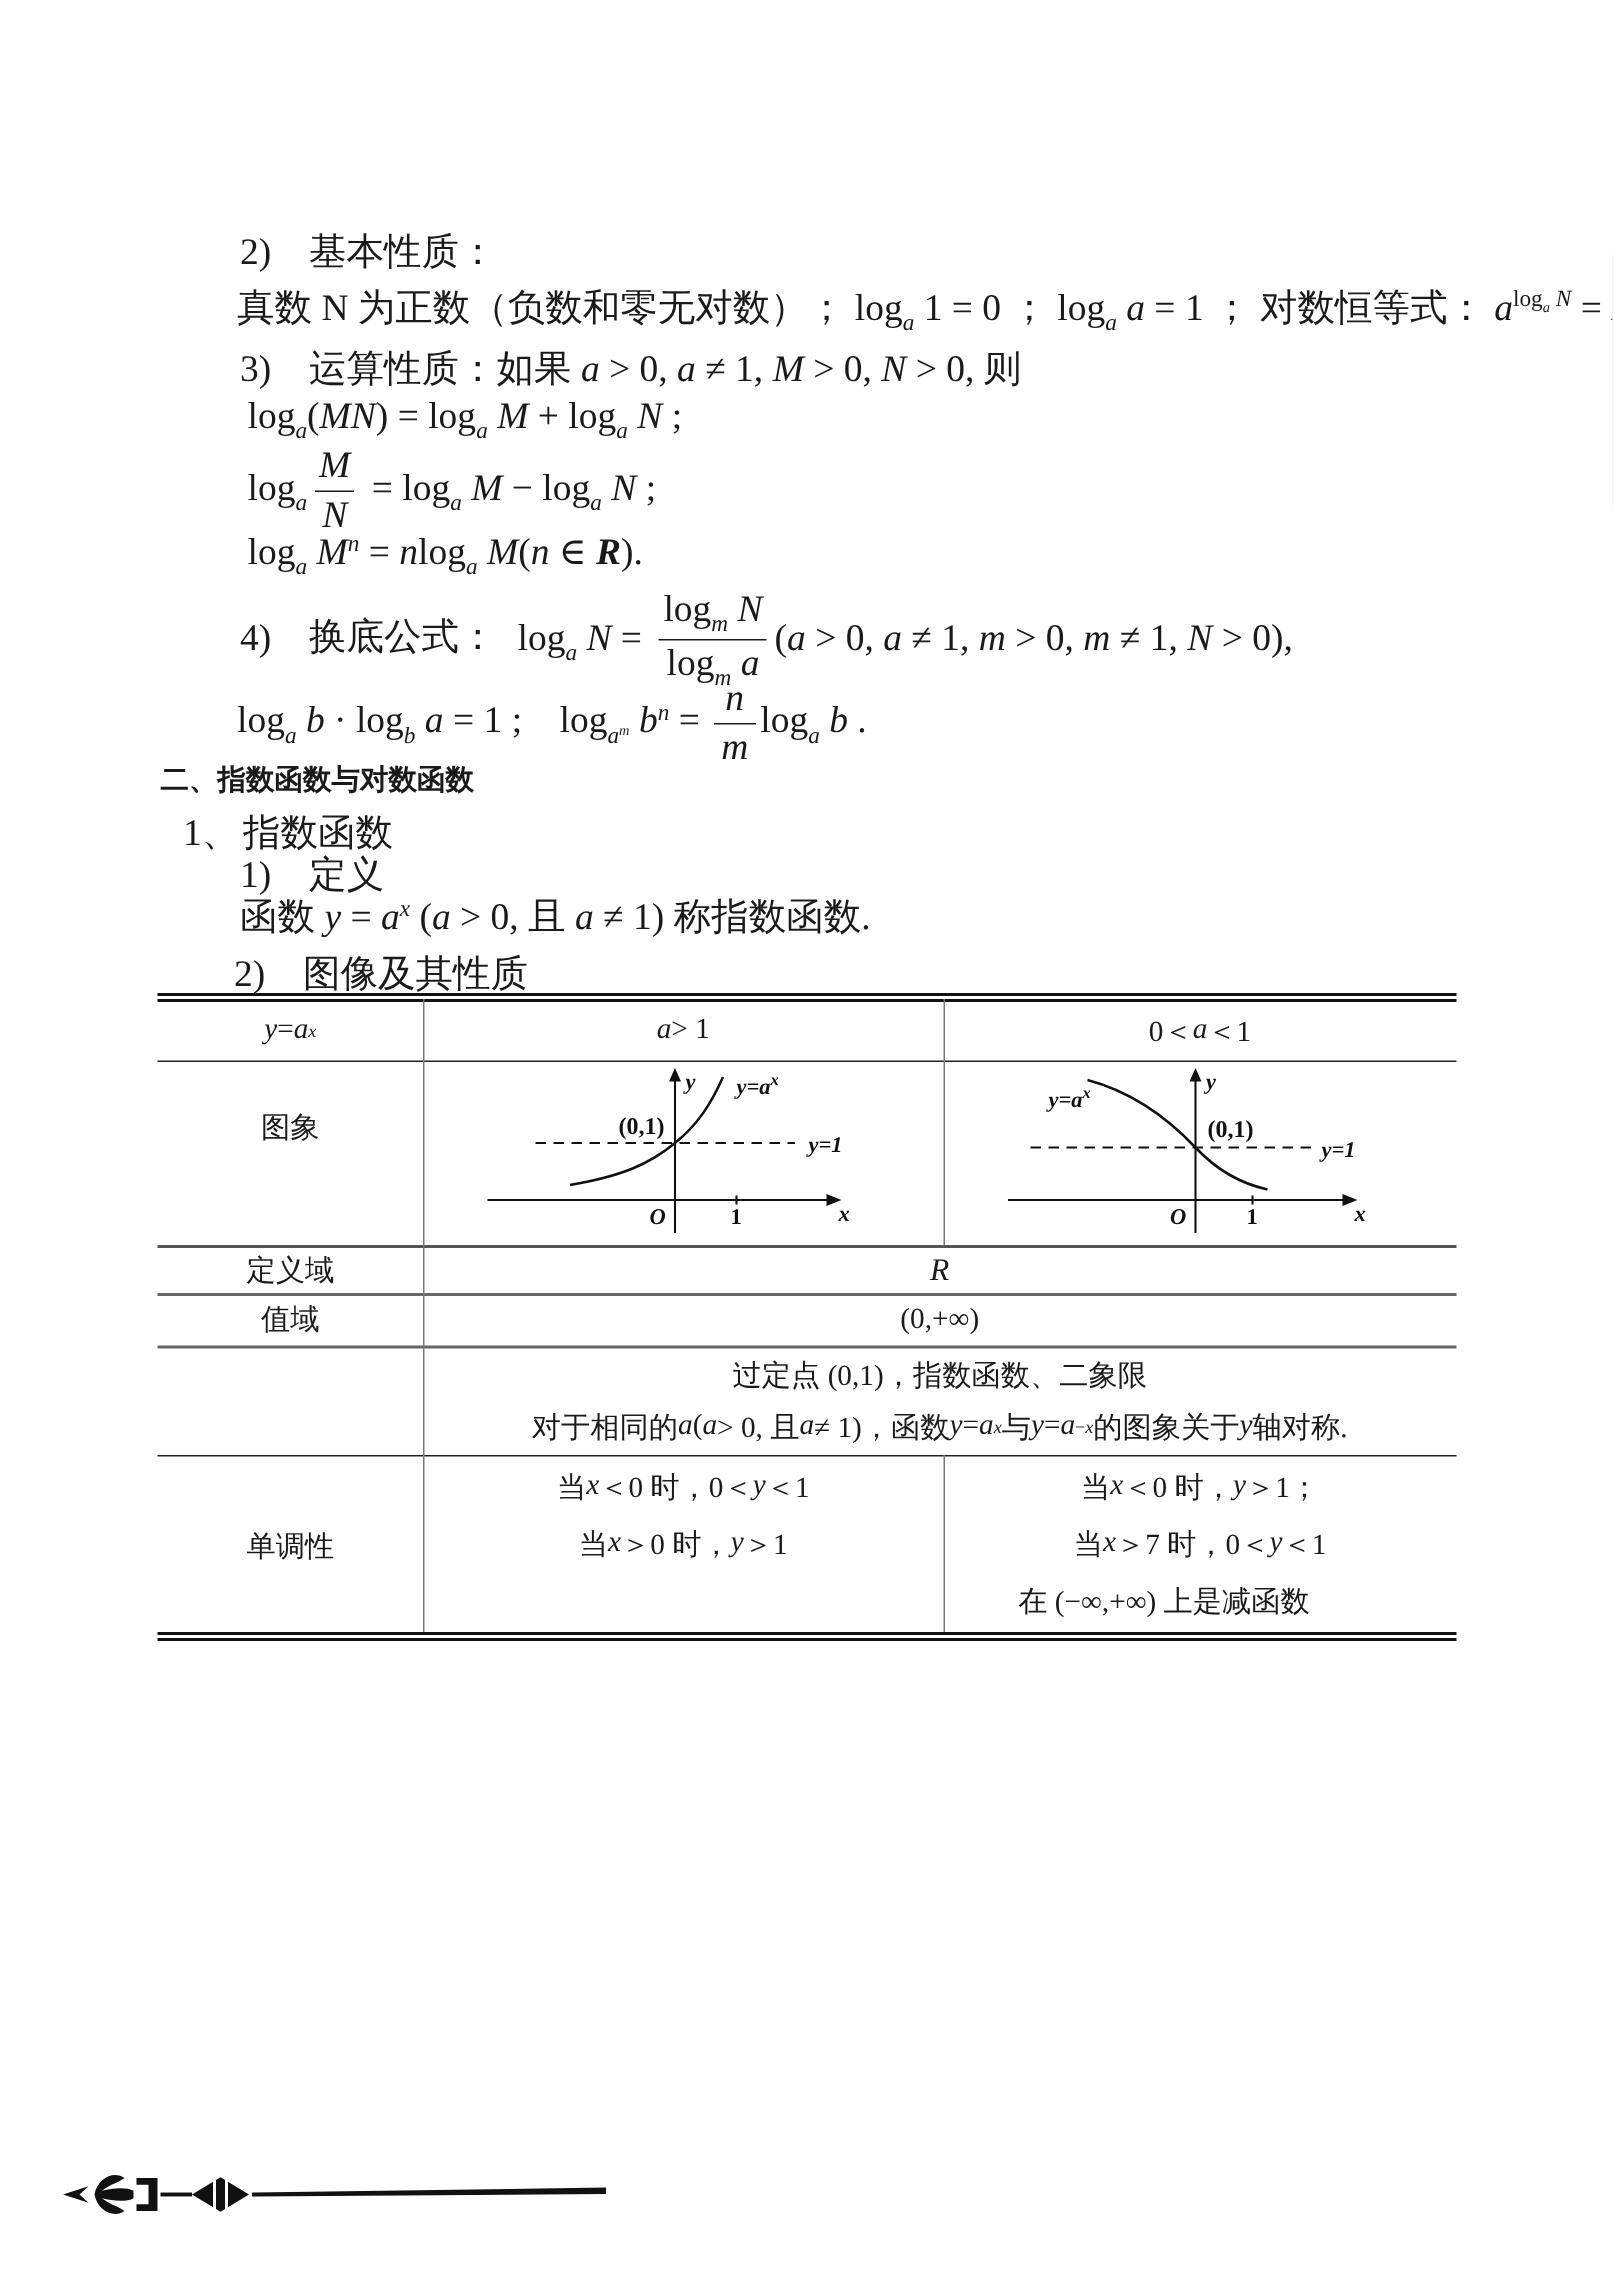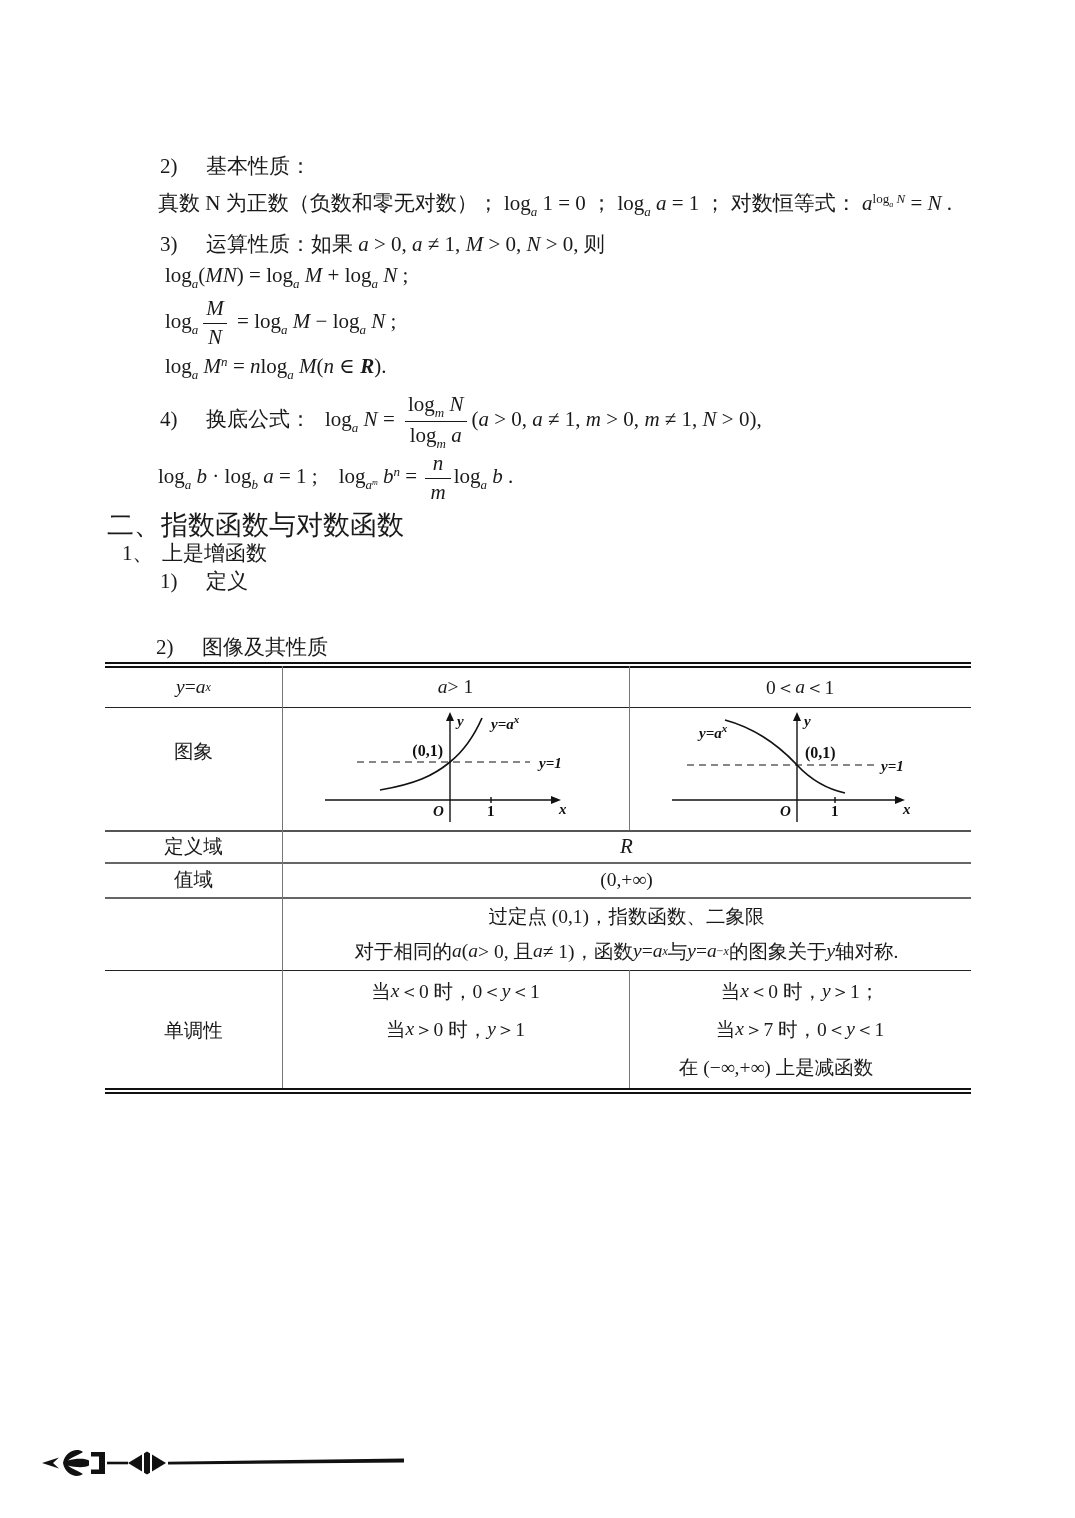--- a/index.html
+++ b/index.html
@@ -1,21 +1,21 @@
 <!DOCTYPE html>
 <html><head>
 <meta charset="utf-8">
 <style>
   html,body{margin:0;padding:0;background:#e8e8e8;}
   .page{position:relative;width:1075px;height:1518px;background:#ffffff;margin:0 auto;
         font-family:"Liberation Serif","DejaVu Serif",serif;color:#1a1a1a;overflow:hidden;}
-  .line{position:absolute;white-space:nowrap;font-size:21px;line-height:1.25;}
+  .line{position:absolute;white-space:nowrap;font-size:25px;line-height:1.25;}
   .num{display:inline-block;min-width:46px;}
   .secnum{display:inline-block;min-width:36px;}
-  .sec{font-weight:400;font-size:27px;font-family:"Liberation Sans","DejaVu Sans",sans-serif;}
+  .sec{font-weight:700;font-size:19px;font-family:"Liberation Sans","DejaVu Sans",sans-serif;}
   .m{font-family:"Liberation Serif","DejaVu Serif",serif;}
   .rm{font-style:normal;}
   .it{font-style:italic;}
   .bi{font-style:italic;font-weight:700;}
   .ss{font-size:0.62em;line-height:1;}
   .sb{vertical-align:-0.45em;}
   .sp{vertical-align:0.55em;}
   .frac{display:inline-flex;flex-direction:column;align-items:center;vertical-align:middle;
         margin:0 3px;line-height:1.12;}
   .fn{padding:0 5px 2px;}
@@ -61,27 +61,28 @@
   <div class="line m" style="top:452px;left:158px"><span class="rm">log</span><span class="ss sb"><span class="it">a</span></span><span class="rm"> </span><span class="it">b</span><span class="rm"> · </span><span class="rm">log</span><span class="ss sb"><span class="it">b</span></span><span class="rm"> </span><span class="it">a</span><span class="rm"> = 1 ;　</span><span class="rm">log</span><span class="ss sb"><span class="it">a</span><span class="ss sp"><span class="it">m</span></span></span><span class="rm"> </span><span class="it">b</span><span class="ss sp"><span class="it">n</span></span><span class="rm"> = </span><span class="frac">
         <span class="fn"><span class="it">n</span></span>
         <span class="fd"><span class="it">m</span></span>
       </span><span class="rm">log</span><span class="ss sb"><span class="it">a</span></span><span class="rm"> </span><span class="it">b</span><span class="rm"> .</span></div>
 
   <div class="line sec" style="top:509px;left:107px">
     <span class="secnum">二、</span><span>指数函数与对数函数</span>
   </div>
 
   <div class="line" style="top:540px;left:122px">
-    <span class="num" style="min-width:40px">1、</span><span>上是增函数</span>
+    <span class="num" style="min-width:40px">1、</span><span>指数函数</span>
   </div>
 
   <div class="line" style="top:568px;left:160px">
     <span class="num">1)</span><span>定义</span>
   </div>
 
+  <div class="line m" style="top:596px;left:160px"><span class="rm">函数 </span><span class="it">y</span><span class="rm"> = </span><span class="it">a</span><span class="ss sp"><span class="it">x</span></span><span class="rm"> (</span><span class="it">a</span><span class="rm"> &gt; 0, 且 </span><span class="it">a</span><span class="rm"> ≠ 1) 称指数函数.</span></div>
 
   <div class="line" style="top:634px;left:156px">
     <span class="num">2)</span><span>图像及其性质</span>
   </div>
 
   <div class="tbl">
 
     <div class="hl" style="top:0;height:2px;background:#111"></div>
     <div class="hl" style="top:4px;height:2px;background:#111"></div>
     <div class="hl" style="top:45px;height:1px;background:#222"></div>

